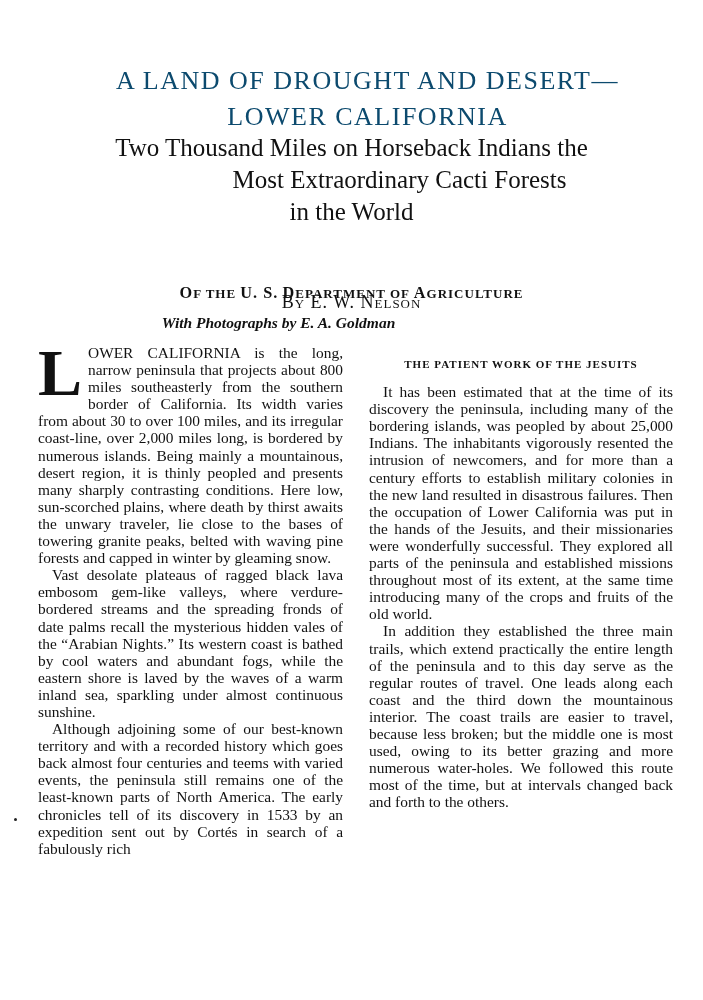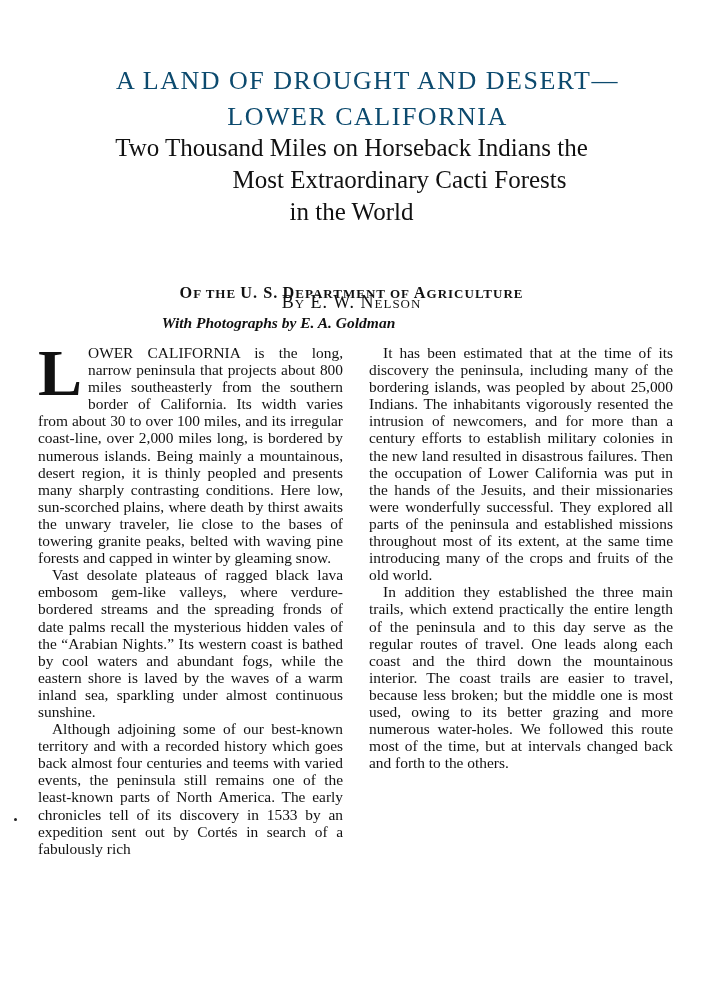--- a/index.html
+++ b/index.html
@@ -83,17 +83,18 @@
 
 <div class="col col-left">
   <p class="first">
     <span class="dropcap">L</span><span>OWER CALIFORNIA is the long, narrow peninsula that projects about 800 miles southeasterly from the southern border of California. Its width varies from about 30 to over 100 miles, and its irregular coast-line, over 2,000 miles long, is bordered by numer­ous islands. Being mainly a mountainous, desert region, it is thinly peopled and presents many sharply contrasting con­ditions. Here low, sun-scorched plains, where death by thirst awaits the unwary traveler, lie close to the bases of towering granite peaks, belted with waving pine forests and capped in winter by gleaming snow.</span>
   </p>
   <p>Vast desolate plateaus of ragged black lava embosom gem-like valleys, where verdure-bordered streams and the spread­ing fronds of date palms recall the mys­terious hidden vales of the “Arabian Nights.” Its western coast is bathed by cool waters and abundant fogs, while the eastern shore is laved by the waves of a warm inland sea, sparkling under almost continuous sunshine.</p>
   <p>Although adjoining some of our best-known territory and with a recorded history which goes back almost four centuries and teems with varied events, the peninsula still remains one of the least-known parts of North America. The early chronicles tell of its discovery in 1533 by an expedition sent out by Cortés in search of a fabulously rich</p>
 </div>
 
 <div class="col col-right">
+  <div class="section-head">THE PATIENT WORK OF THE JESUITS</div>
   <p>It has been estimated that at the time of its discovery the peninsula, including many of the bordering islands, was peo­pled by about 25,000 Indians. The in­habitants vigorously resented the intru­sion of newcomers, and for more than a century efforts to establish military colonies in the new land resulted in dis­astrous failures. Then the occupation of Lower California was put in the hands of the Jesuits, and their missionaries were wonderfully successful. They ex­plored all parts of the peninsula and es­tablished missions throughout most of its extent, at the same time introducing many of the crops and fruits of the old world.</p>
   <p>In addition they established the three main trails, which extend practically the entire length of the peninsula and to this day serve as the regular routes of travel. One leads along each coast and the third down the mountainous interior. The coast trails are easier to travel, because less broken; but the middle one is most used, owing to its better grazing and more numerous water-holes. We fol­lowed this route most of the time, but at intervals changed back and forth to the others.</p>
 </div>
 
 <div class="stray-dot"></div>
 
 </body></html>

